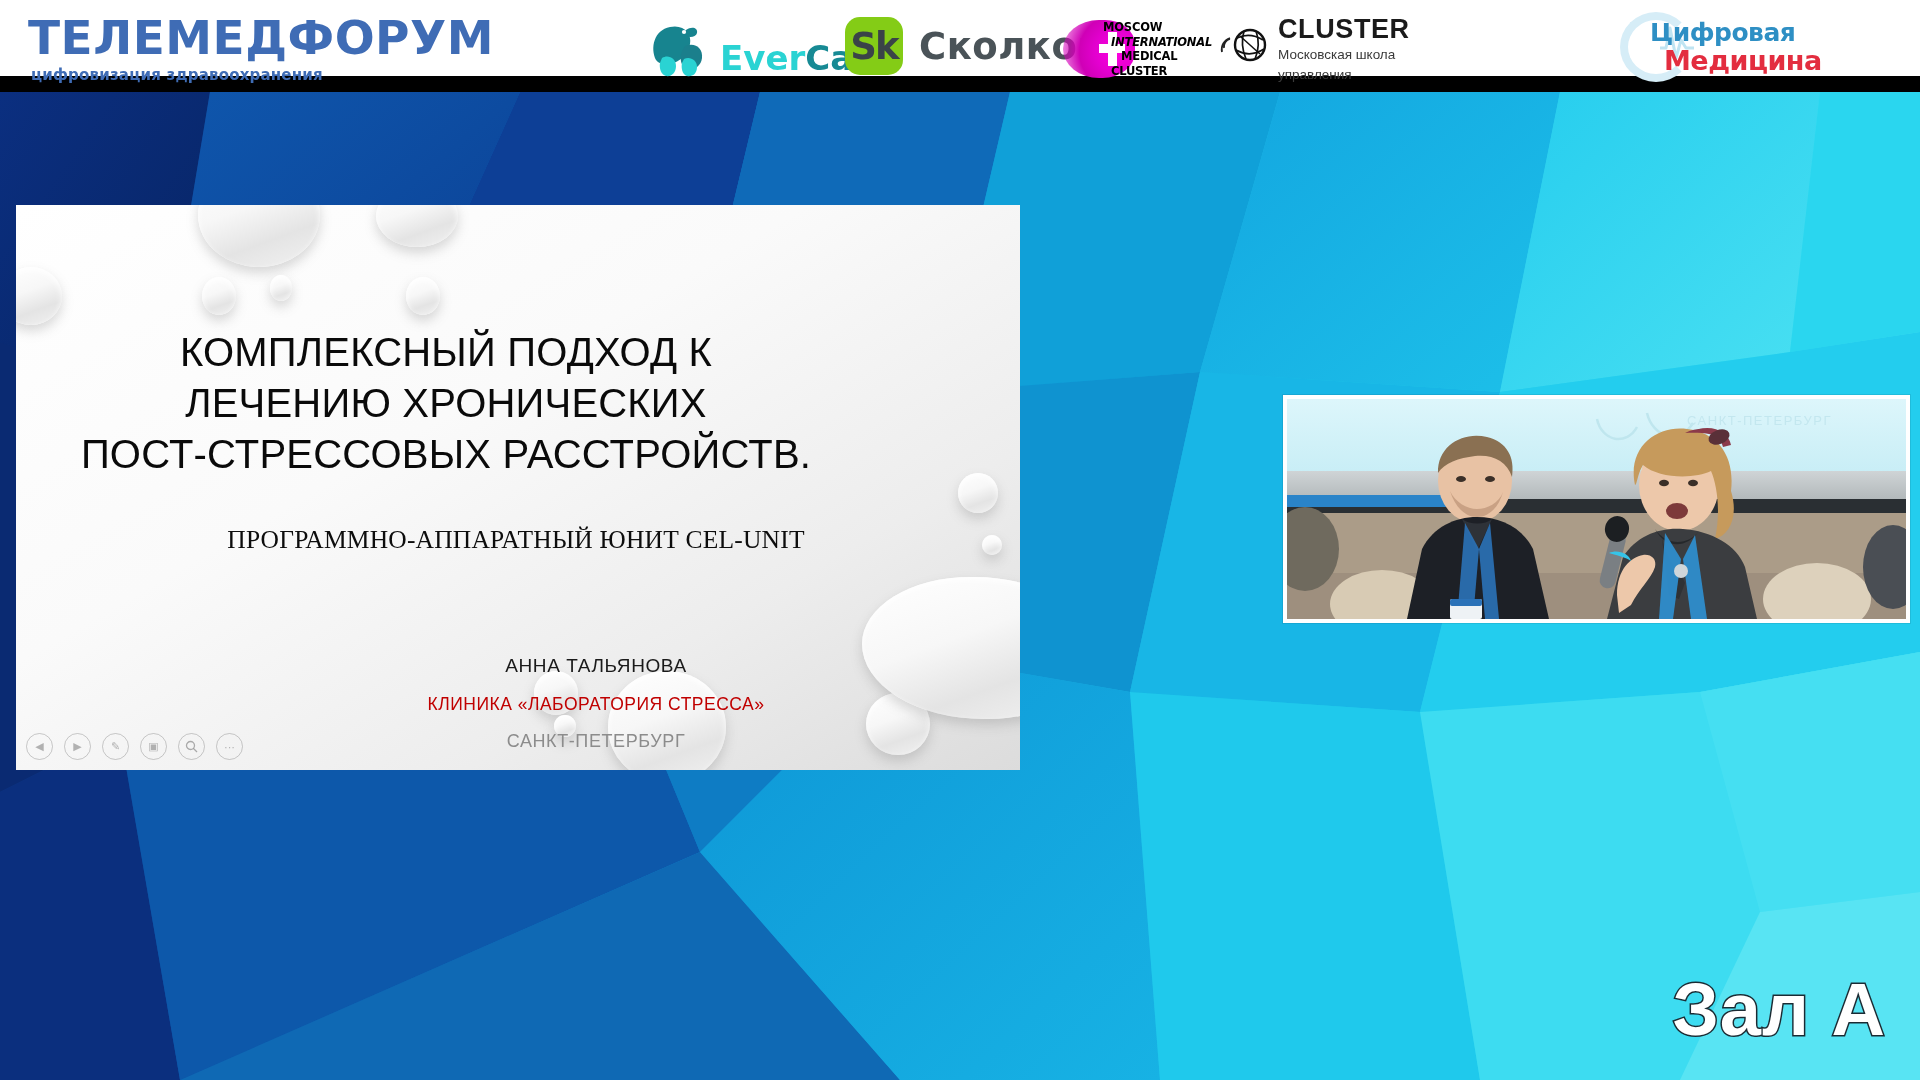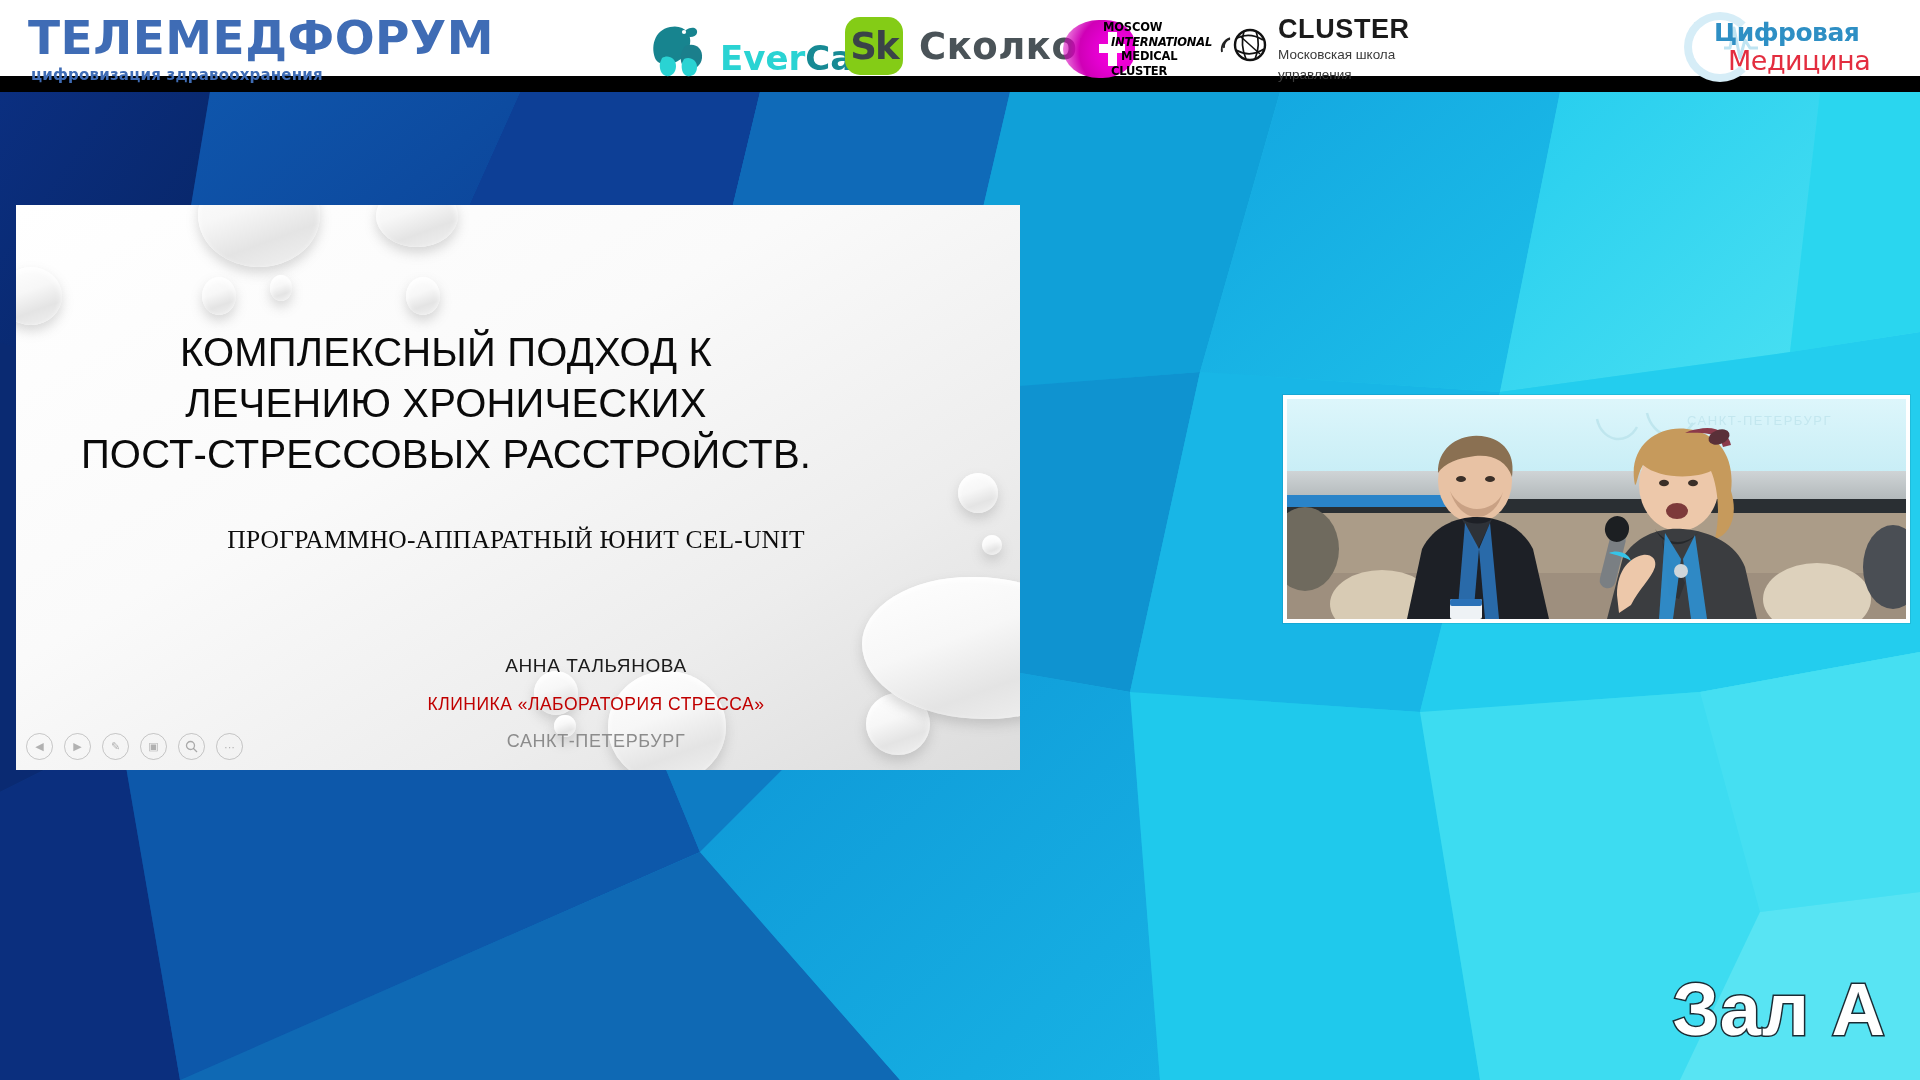--- a/index.html
+++ b/index.html
@@ -81,33 +81,33 @@
   .skolkovo-txt { margin-left:6px; margin-top:2px; }
   .skolkovo-name {
     font-size:27px; font-weight:bold; color:#1b1b1b; letter-spacing:0.6px;
     font-family:"Liberation Sans", sans-serif; line-height:1;
   }
   .skolkovo-sub {
     font-size:13.5px; color:#3a3a3a; line-height:1.22; margin-top:4px;
     font-family:"Liberation Sans", sans-serif;
   }
   
-  .digimed { position:absolute; left:1684px; top:10px; width:200px; height:74px; }
+  .digimed { position:absolute; left:1620px; top:10px; width:200px; height:74px; }
   .digimed-arc {
     position:absolute; left:0px; top:2px; width:72px; height:70px;
     border:8px solid #d6edf7; border-radius:50%;
     border-right-color:transparent;
   }
   .digimed-pulse { position:absolute; left:36px; top:8px; }
   .digimed-w1 {
     position:absolute; left:30px; top:8px; font-size:25px; font-weight:bold;
     color:#2e8fc4; font-family:"DejaVu Sans", sans-serif; letter-spacing:-0.5px;
   }
   .digimed-w2 {
-    position:absolute; left:44px; top:35px; font-size:27px; font-weight:normal;
+    position:absolute; left:44px; top:35px; font-size:27px; font-weight:bold;
     color:#e32d3f; font-family:"DejaVu Sans", sans-serif; letter-spacing:-0.5px;
   }
 
   
   .bg { position:absolute; left:0; top:92px; width:1920px; height:988px; overflow:hidden; z-index:1;
         background:linear-gradient(100deg,#0a2a72 0%, #0e52a8 18%, #0d8fd4 44%, #1fc4e8 66%, #34dcf0 85%, #56e6f2 100%); }
   .bg svg { position:absolute; left:0; top:0; }
 
   
   .slide {

